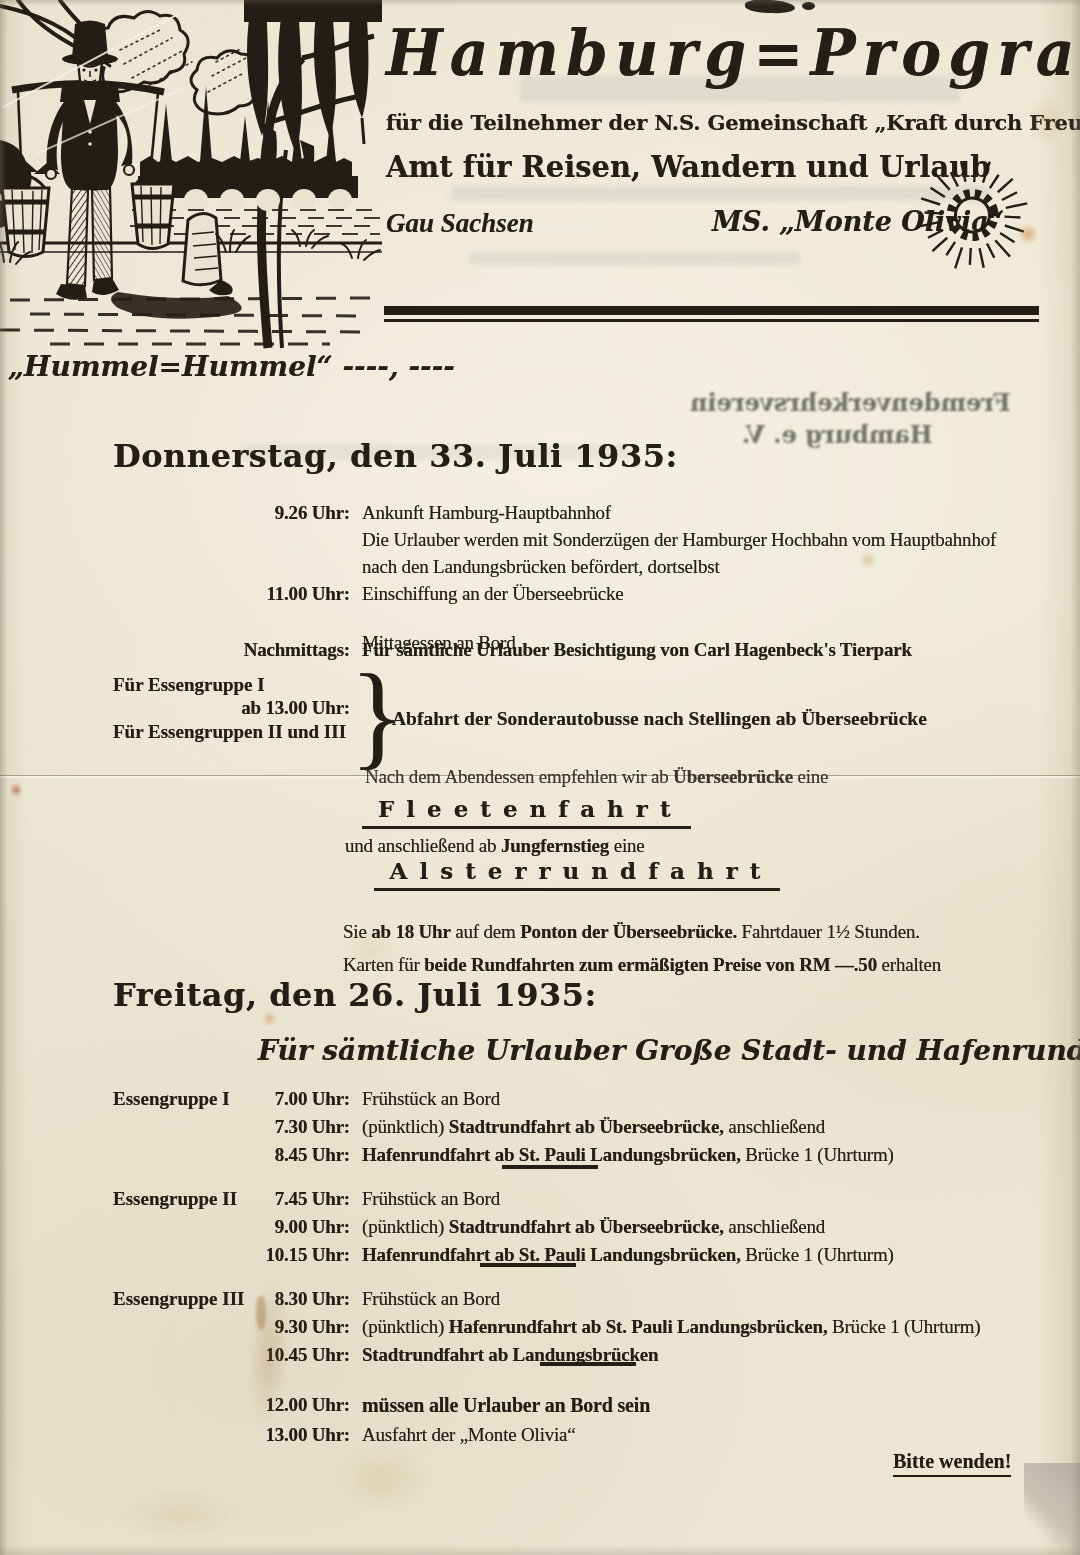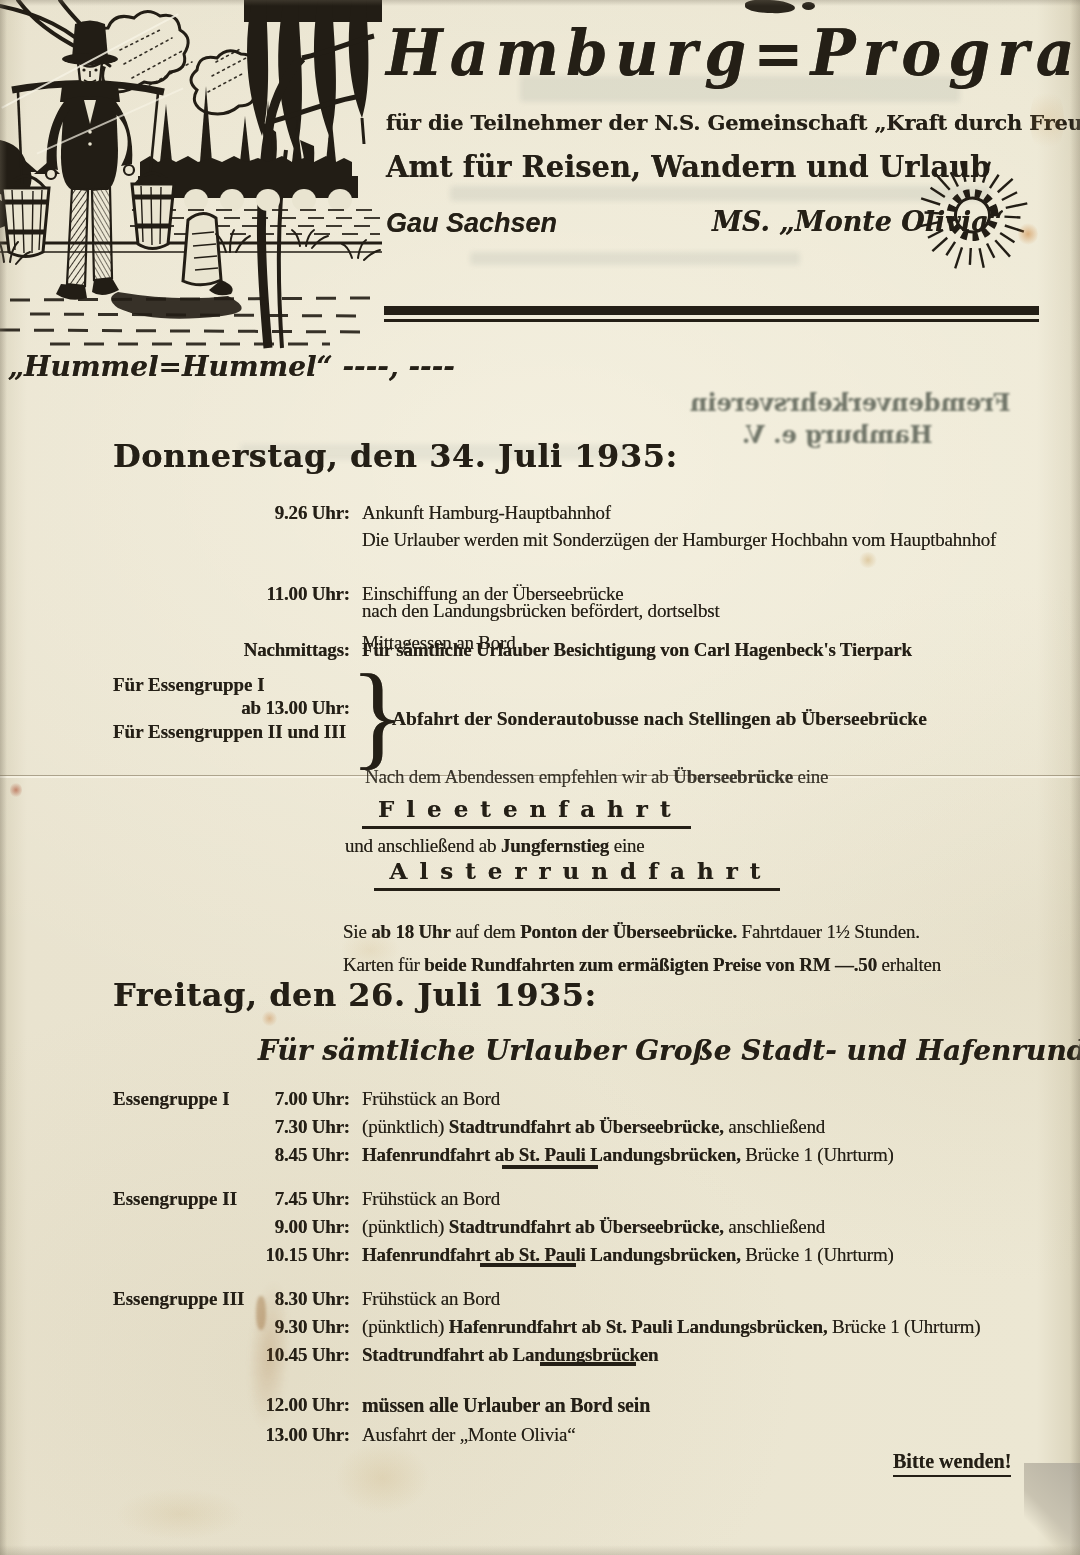--- a/index.html
+++ b/index.html
@@ -179,21 +179,21 @@
   </svg>
 
   <div class="crease" style="left:-10px;top:60px;width:200px;height:2px;background:rgba(246,242,228,.85);transform:rotate(-28deg);"></div>
   <div class="crease" style="left:30px;top:120px;width:160px;height:2px;background:rgba(246,242,228,.7);transform:rotate(-24deg);"></div>
 
   <div class="t" style="left:8px;top:350px;font-size:28px;font-weight:700;font-style:italic;font-family:'DejaVu Serif',serif;">„Hummel=Hummel“ ----, ----</div>
 
   <div class="t" style="left:386px;top:16px;font-family:'DejaVu Serif',serif;font-style:italic;font-weight:700;font-size:60px;letter-spacing:7px;transform:scaleY(1.06);transform-origin:left top;">Hamburg=Programm</div>
   <div class="t" style="left:386px;top:110px;font-size:21px;font-weight:700;letter-spacing:-.2px;font-family:'DejaVu Serif',serif;">für die Teilnehmer der N.S. Gemeinschaft „Kraft durch Freude“</div>
   <div class="t" style="left:386px;top:150px;font-size:29px;font-weight:700;font-family:'DejaVu Serif',serif;">Amt für Reisen, Wandern und Urlaub</div>
-  <div class="t" style="left:386px;top:208px;font-size:27px;font-weight:700;font-style:italic;font-family:Liberation Sans, sans-serif;">Gau Sachsen</div>
+  <div class="t" style="left:386px;top:208px;font-size:27px;font-weight:700;font-style:italic;font-family:Liberation Serif, serif;">Gau Sachsen</div>
   <div class="t" style="left:712px;top:206px;font-size:27px;font-weight:700;font-style:italic;font-family:'DejaVu Serif',serif;">MS. „Monte Olivia“</div>
 
   <svg width="135" height="120" viewBox="0 0 120 120" style="position:absolute;left:905px;top:155px;transform:rotate(-12deg);">
     <g stroke="#221d15" stroke-width="2.4">
       <line x1="60" y1="6" x2="60" y2="26" transform="rotate(0 60 60)"></line>
       <line x1="60" y1="10" x2="60" y2="27" transform="rotate(15 60 60)"></line>
       <line x1="60" y1="4" x2="60" y2="26" transform="rotate(30 60 60)"></line>
       <line x1="60" y1="12" x2="60" y2="28" transform="rotate(45 60 60)"></line>
       <line x1="60" y1="6" x2="60" y2="26" transform="rotate(60 60 60)"></line>
       <line x1="60" y1="10" x2="60" y2="27" transform="rotate(75 60 60)"></line>
@@ -216,30 +216,30 @@
       <line x1="60" y1="4" x2="60" y2="26" transform="rotate(330 60 60)"></line>
       <line x1="60" y1="12" x2="60" y2="28" transform="rotate(345 60 60)"></line>
     </g>
     <circle cx="60" cy="60" r="22" fill="none" stroke="#221d15" stroke-width="8" stroke-dasharray="6 5"></circle>
     <circle cx="60" cy="60" r="17" fill="none" stroke="#221d15" stroke-width="3"></circle>
   </svg>
 
   <div class="t" style="left:384px;top:306px;width:655px;height:9px;background:#241f16;"></div>
   <div class="t" style="left:384px;top:319px;width:655px;height:3px;background:#241f16;"></div>
 
-  <div class="t sec-head" style="left:113px;top:437px;">Donnerstag, den 34. Juli 1935:</div>
+  <div class="t sec-head" style="left:113px;top:437px;">Donnerstag, den 33. Juli 1935:</div>
 
   <div class="row" style="top:502px;">
     <span class="time">9.26 Uhr:</span>
     <span class="desc"><span>Ankunft Hamburg-Hauptbahnhof</span></span>
   </div>
   <div class="row" style="top:529px;">
     <span class="desc"><span>Die Urlauber werden mit Sonderzügen der Hamburger Hochbahn vom Hauptbahnhof</span></span>
   </div>
-  <div class="row" style="top:556px;margin-top:44px;">
+  <div class="row" style="top:556px;">
     <span class="desc"><span>nach den Landungsbrücken befördert, dortselbst</span></span>
   </div>
   <div class="row" style="top:583px;">
     <span class="time">11.00 Uhr:</span>
     <span class="desc"><span>Einschiffung an der Überseebrücke</span></span>
   </div>
   <div class="row" style="top:610px;margin-top:22px;">
     <span class="desc"><span>Mittagessen an Bord</span></span>
   </div>
   <div class="row" style="top:639px;">

